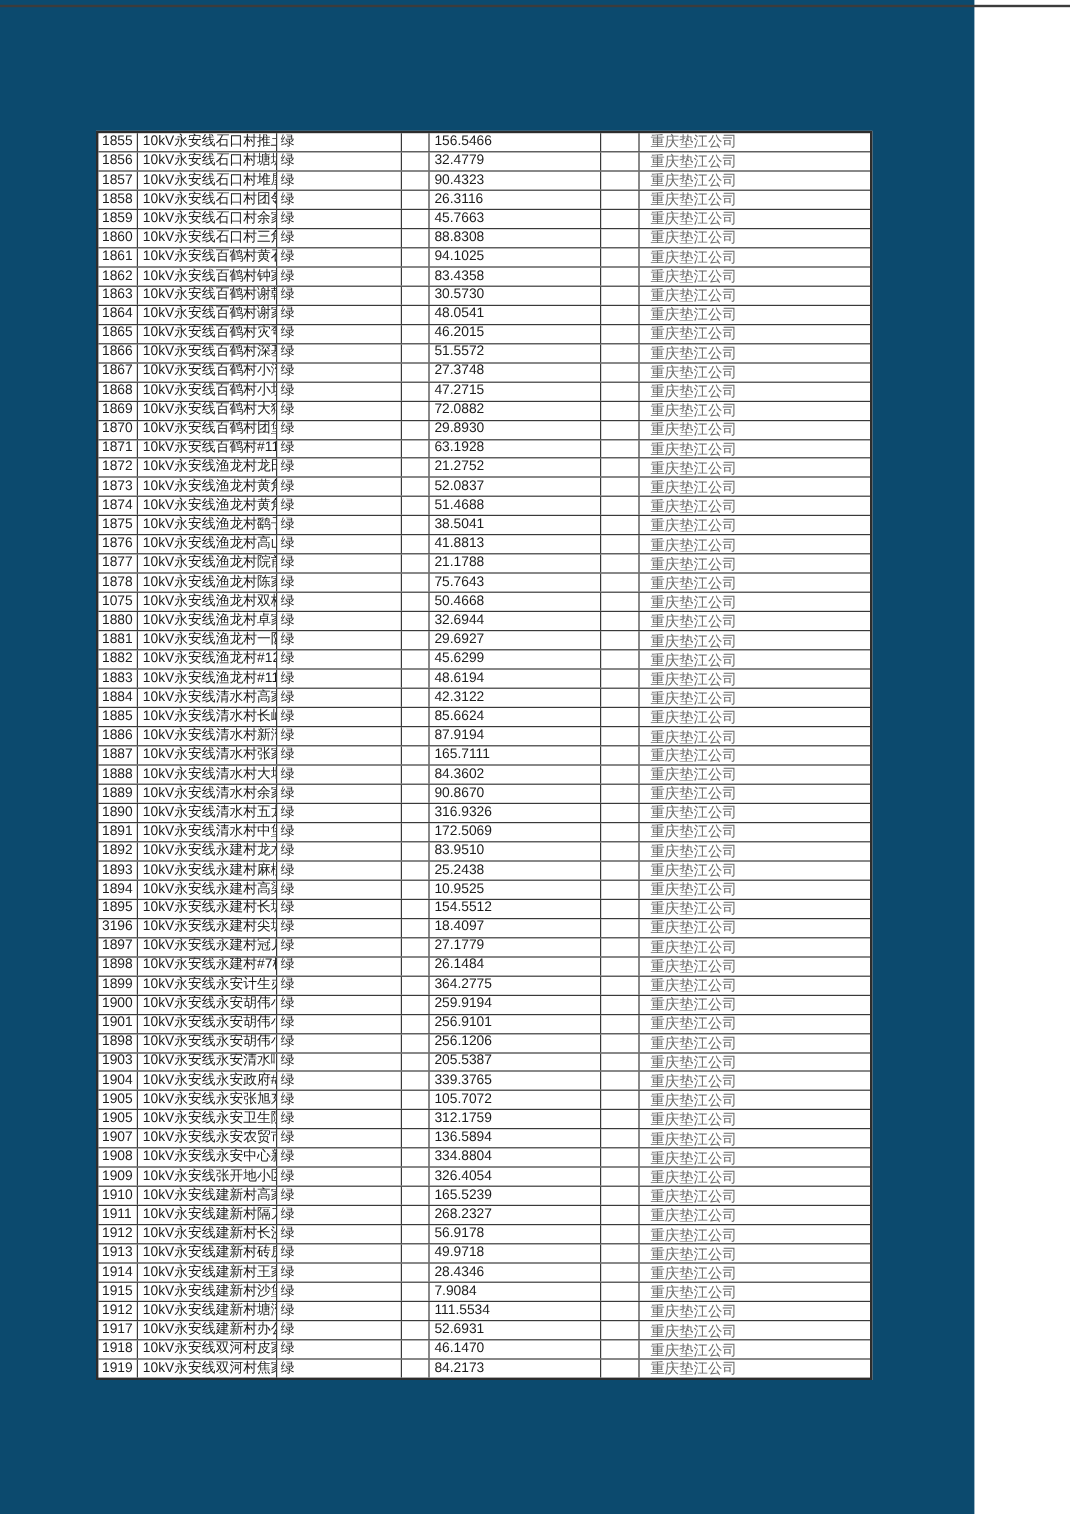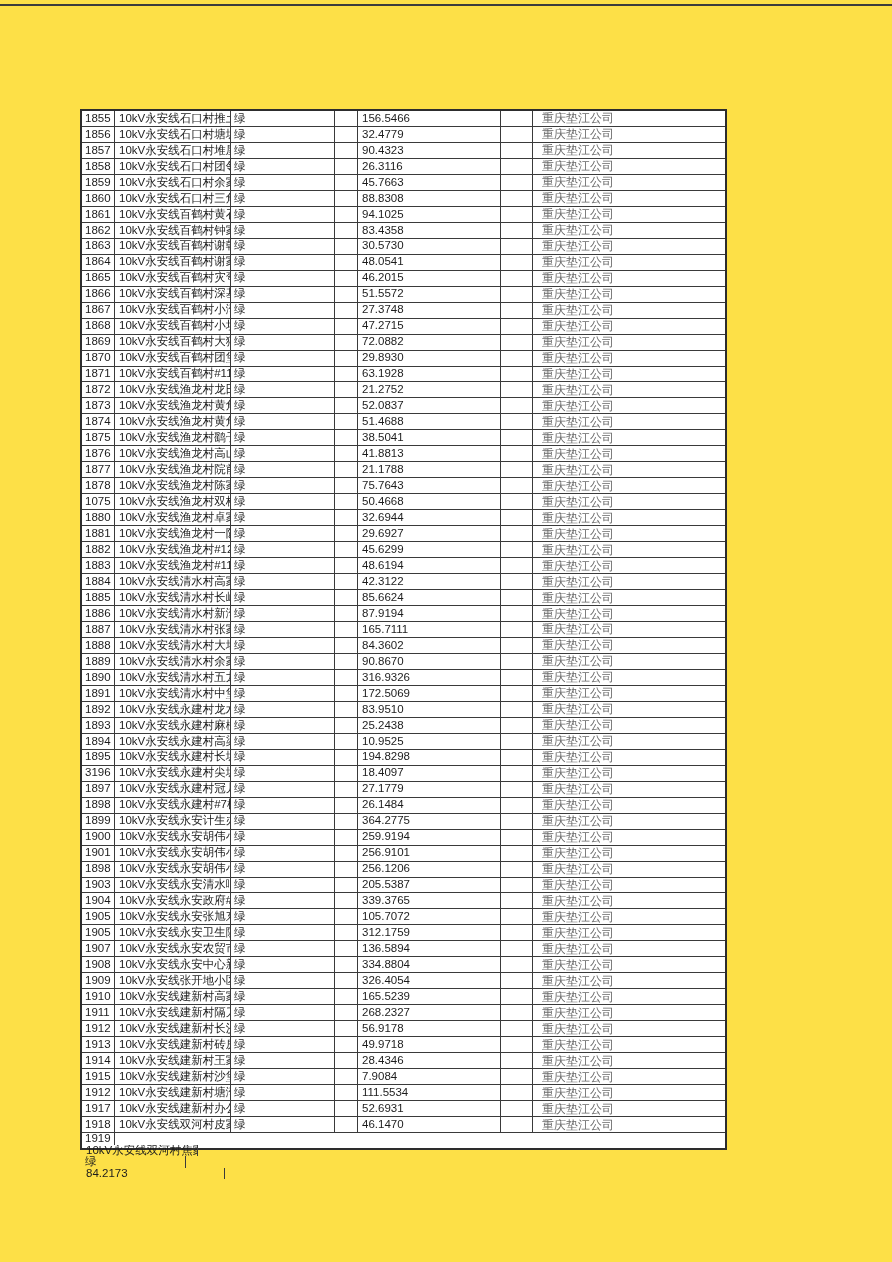--- a/index.html
+++ b/index.html
@@ -7,23 +7,23 @@
     padding: 0;
     background: #ffffff;
     width: 892px;
     height: 1262px;
     font-family: "Liberation Sans", sans-serif;
     color: #1c1c1c;
     overflow: hidden;
   }
   .page {
     position: relative;
-    width: 892px;
+    width: 812px;
     height: 1262px;
-    background: #fde047;
+    background: #0c4a6e;
   }
   .top-rule {
     position: absolute;
     top: 4px;
     left: 0;
     width: 892px;
     height: 2px;
     background: #3c3c3c;
   }
   .grid {
@@ -37,21 +37,21 @@
     display: flex;
     flex-direction: column;
     background: #ffffff;
   }
   .t-row {
     flex: 1 1 0;
     display: flex;
     border-bottom: 1px solid #3a3a3a;
     min-height: 0;
   }
-  .t-row:last-child { border-bottom: none; flex-direction: column; }
+  .t-row:last-child { border-bottom: none; }
   .cell {
     box-sizing: border-box;
     border-right: 1px solid #3a3a3a;
     overflow: hidden;
     white-space: nowrap;
     display: flex;
     align-items: center;
     font-size: 11.5px;
     line-height: 1;
     flex: 0 0 auto;
@@ -436,21 +436,21 @@
         <div class="cell c-gap1"></div>
         <div class="cell c-value">10.9525</div>
         <div class="cell c-gap2"></div>
         <div class="cell c-company">重庆垫江公司</div>
       </div>
       <div class="t-row">
         <div class="cell c-no">1895</div>
         <div class="cell c-name">10kV永安线永建村长坡#2</div>
         <div class="cell c-status">绿</div>
         <div class="cell c-gap1"></div>
-        <div class="cell c-value">194.8298</div>
+        <div class="cell c-value">154.5512</div>
         <div class="cell c-gap2"></div>
         <div class="cell c-company">重庆垫江公司</div>
       </div>
       <div class="t-row">
         <div class="cell c-no">3196</div>
         <div class="cell c-name">10kV永安线永建村尖坡#1</div>
         <div class="cell c-status">绿</div>
         <div class="cell c-gap1"></div>
         <div class="cell c-value">18.4097</div>
         <div class="cell c-gap2"></div>

